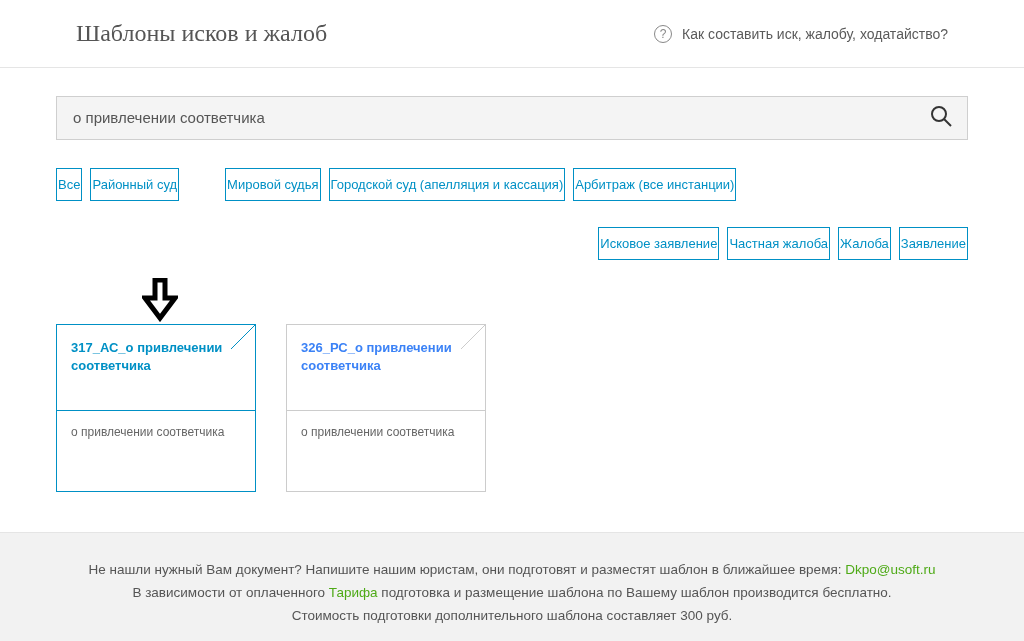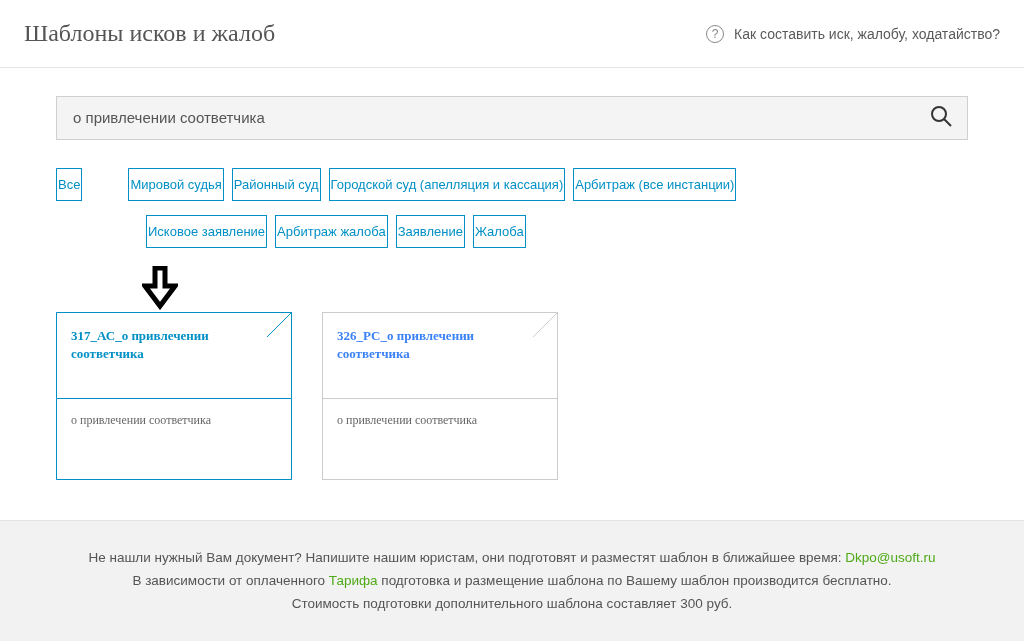--- a/index.html
+++ b/index.html
@@ -5,21 +5,21 @@
     * { box-sizing: border-box; margin: 0; padding: 0; }
     body {
       font-family: Arial, sans-serif;
       background: #fff;
       color: #444;
     }
     .header {
       display: flex;
       justify-content: space-between;
       align-items: center;
-      padding: 20px 24px;
+      padding: 20px 76px;
       border-bottom: 1px solid #e5e5e5;
     }
     .page-title {
       font-size: 24px;
       font-weight: normal;
       color: #555;
       font-family: Georgia, "Times New Roman", serif;
     }
     .help-link {
       display: flex;
@@ -69,21 +69,22 @@
       display: flex;
       flex-wrap: wrap;
       gap: 8px;
       margin-bottom: 2px;
     }
     .filter-row2 {
       display: flex;
       flex-wrap: wrap;
       gap: 8px;
       margin-left: 90px;
-      margin-top: 14px;
+      margin-top: 26px;
+      justify-content: flex-end;
     }
     .filter-btn {
       border: 1.5px solid #0090c5;
       background: #fff;
       color: #0090c5;
       padding: 8px 1px;
       font-size: 13px;
       cursor: pointer;
       white-space: nowrap;
     }
@@ -96,25 +97,24 @@
       top: 18px;
       left: 86px;
     }
     .results {
       display: flex;
       gap: 30px;
       margin-top: 64px;
       padding-bottom: 40px;
     }
     .doc-card {
-      width: 236px;
+      width: 200px;
       border: 1.5px solid #ccc;
       position: relative;
       cursor: pointer;
-      font-family: Liberation Serif, serif;
     }
     .doc-card.active {
       border-color: #0090c5;
     }
     .doc-card::before {
       content: "";
       position: absolute;
       top: 0;
       right: 0;
       width: 0;
@@ -196,31 +196,31 @@
     <span class="search-icon">
       <svg width="24" height="24" viewBox="0 0 24 24" fill="none" stroke="#333" stroke-width="2">
         <circle cx="10" cy="10" r="7"></circle>
         <line x1="15" y1="15" x2="22" y2="22"></line>
       </svg>
     </span>
   </div>
 
   <div class="filters">
     <button class="filter-btn">Все</button>
+    <button class="filter-btn">Районный суд</button>
     <button class="filter-btn" style="margin-left:38px">Мировой судья</button>
-    <button class="filter-btn">Районный суд</button>
     <button class="filter-btn">Городской суд (апелляция и кассация)</button>
     <button class="filter-btn">Арбитраж (все инстанции)</button>
   </div>
 
   <div class="filter-row2">
     <button class="filter-btn">Исковое заявление</button>
-    <button class="filter-btn">Арбитраж жалоба</button>
+    <button class="filter-btn">Частная жалоба</button>
+    <button class="filter-btn">Жалоба</button>
     <button class="filter-btn">Заявление</button>
-    <button class="filter-btn">Жалоба</button>
   </div>
 
   <div class="arrow-overlay">
     <span class="arrow-icon">
       <svg width="36" height="44" viewBox="0 0 36 44" fill="none" stroke="#000" stroke-width="5" stroke-linejoin="miter">
         <path d="M13 2 L23 2 L23 20 L33 20 L18 40 L3 20 L13 20 Z" fill="none"></path>
       </svg>
     </span>
   </div>
 

